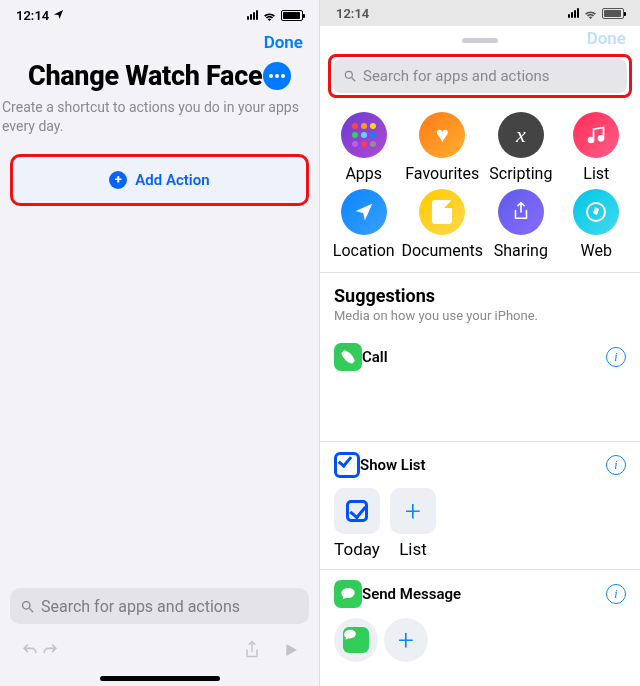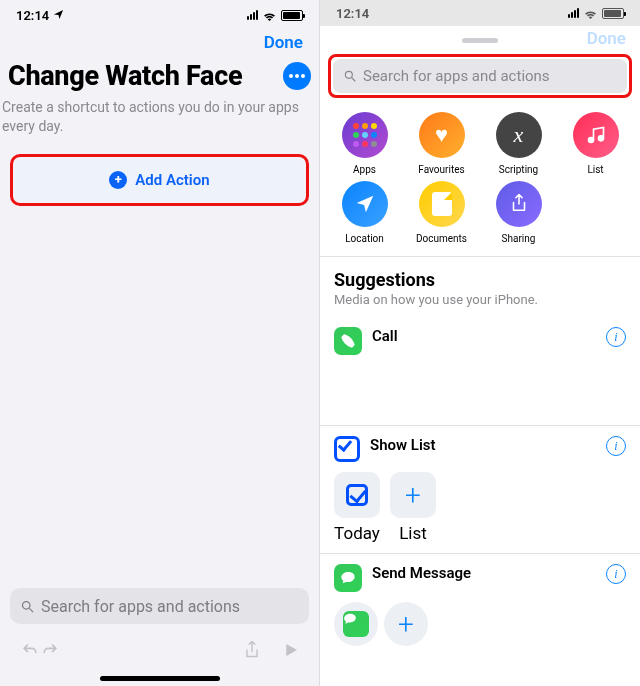--- a/index.html
+++ b/index.html
@@ -12,21 +12,21 @@
 .sig{display:flex;align-items:flex-end;gap:1px}
 .sig i{width:2px;background:#000;display:block;border-radius:1px}
 .sig i:nth-child(1){height:4px}.sig i:nth-child(2){height:6px}.sig i:nth-child(3){height:8px}.sig i:nth-child(4){height:10px}
 .wifi-icon svg{display:block}
 .batt{width:22px;height:11px;border:1px solid #000;border-radius:2px;position:relative}
 .batt::after{content:"";position:absolute;right:-3px;top:3px;width:2px;height:4px;background:#000;border-radius:0 1px 1px 0}
 .batt i{position:absolute;left:1px;top:1px;bottom:1px;width:17px;background:#000;border-radius:1px}
 .loc-arrow{transform:rotate(0deg)}
 .nav-row{display:flex;justify-content:flex-end;padding:6px 16px 0}
 .done{color:#007aff;font-size:17px;font-weight:600}
-.title-row{display:flex;align-items:center;justify-content:space-between;padding:8px 8px 6px}
+.title-row{display:flex;align-items:center;justify-content:space-between;padding:8px 28px 6px}
 .title{font-size:27px;font-weight:800;letter-spacing:-0.3px}
 .more-btn{width:28px;height:28px;border-radius:14px;background:#007aff;display:flex;align-items:center;justify-content:center;color:#fff}
 .more-btn span{display:flex;gap:2px}
 .more-btn span i{width:4px;height:4px;border-radius:2px;background:#fff}
 .subtitle{padding:0 2px;color:#8a8a8e;font-size:14px;line-height:1.35}
 .addaction-wrap{margin:18px 10px 0;border:3px solid #e11;border-radius:10px;padding:2px}
 .addaction{background:#eef2fb;border-radius:8px;height:42px;display:flex;align-items:center;justify-content:center;gap:8px;color:#0b63f6;font-weight:600;font-size:15px}
 .plus-circ{width:18px;height:18px;border-radius:9px;background:#0b63f6;display:flex;align-items:center;justify-content:center;color:#fff;font-size:13px;font-weight:700;line-height:1}
 .dock{position:absolute;bottom:0;left:0;right:0}
 .search-bar{margin:0 10px 6px;background:#e3e3e8;border-radius:10px;height:36px;display:flex;align-items:center;padding:0 10px;color:#7d7d82;font-size:16px}
@@ -36,40 +36,40 @@
 .home-ind i{width:120px;height:5px;background:#000;border-radius:3px}
 
 .overlay-top{height:26px;background:rgba(120,120,128,0.18)}
 .grab{position:absolute;top:38px;left:50%;transform:translateX(-50%);width:36px;height:5px;background:#cfcfd3;border-radius:3px}
 .search-top-wrap{margin:28px 8px 10px;border:3px solid #e11;border-radius:8px;padding:2px}
 .search-top{background:#e6e6ea;border-radius:8px;height:34px;display:flex;align-items:center;padding:0 10px;color:#88888d;font-size:15px}
 .search-top .mag{margin-right:6px}
 .cats{display:grid;grid-template-columns:repeat(4,1fr);gap:6px 0;padding:4px 6px 12px}
 .cat{display:flex;flex-direction:column;align-items:center;gap:6px}
 .cat .bub{width:46px;height:46px;border-radius:23px;display:flex;align-items:center;justify-content:center;color:#fff}
-.cat-label{font-size:10px;color:#000}
+.cat-label{font-size:16px;color:#000}
 .bub-apps{background:linear-gradient(135deg,#6a3bd1,#b24bd1)}
 .bub-fav{background:linear-gradient(135deg,#ff7a18,#ffb02e)}
 .bub-script{background:#444}
 .bub-media{background:linear-gradient(135deg,#ff2d55,#ff5e8a)}
 .bub-loc{background:linear-gradient(135deg,#0a84ff,#3aa0ff)}
 .bub-docs{background:linear-gradient(135deg,#ffcc00,#ffd84d)}
 .bub-share{background:linear-gradient(135deg,#5e5ce6,#8a6bff)}
 .bub-web{background:linear-gradient(135deg,#00c7e6,#44d9f0)}
 .apps-grid{display:grid;grid-template-columns:repeat(3,6px);grid-template-rows:repeat(3,6px);gap:3px}
 .apps-grid i{width:6px;height:6px;border-radius:3px}
 .apps-grid i:nth-child(1){background:#ff453a}.apps-grid i:nth-child(2){background:#ff9f0a}.apps-grid i:nth-child(3){background:#ffd60a}
 .apps-grid i:nth-child(4){background:#30d158}.apps-grid i:nth-child(5){background:#64d2ff}.apps-grid i:nth-child(6){background:#0a84ff}
 .apps-grid i:nth-child(7){background:#bf5af2}.apps-grid i:nth-child(8){background:#ff375f}.apps-grid i:nth-child(9){background:#8e8e93}
 .doc-shape{width:20px;height:24px;background:#fff;border-radius:3px;position:relative}
 .doc-shape::after{content:"";position:absolute;right:0;top:0;border-width:0 0 8px 8px;border-style:solid;border-color:transparent transparent #ffcc00 transparent}
 .hr{height:1px;background:#e2e2e6;margin:0}
 .sugg-h{padding:12px 14px 2px;font-size:18px;font-weight:700}
 .sugg-sub{padding:0 14px 10px;font-size:13px;color:#8a8a8e}
-.row{display:flex;align-items:flex-start;padding:10px 14px;gap:10px}
+.row{display:flex;align-items:center;padding:10px 14px;}
 .row .app-ic{width:28px;height:28px;border-radius:7px;display:flex;align-items:center;justify-content:center;color:#fff}
 .row-title{flex:1;font-size:15px;font-weight:600}
 .info{width:20px;height:20px;border:1.5px solid #0a84ff;border-radius:10px;display:flex;align-items:center;justify-content:center;color:#0a84ff;font-size:12px;font-style:italic;font-family:Georgia,serif}
 .gap-block{height:60px}
 .showlist-items{display:flex;gap:10px;padding:0 14px 10px}
 .mini{display:flex;flex-direction:column;align-items:center;gap:5px}
 .mini .box{width:46px;height:46px;border-radius:10px;background:#eceff4;display:flex;align-items:center;justify-content:center}
 .mini-label{font-size:17px;color:#000}
 .check-sq{width:22px;height:22px;border:3px solid #0002;border-radius:5px}
 .check-sq.blue{border-color:#0050ff;position:relative}
@@ -271,20 +271,29 @@
         <span class="cat-label">Documents</span>
       </div>
       <div class="cat">
         <div class="bub bub-share">
             <svg width="20" height="22" viewBox="0 0 24 28">
               <path d="M12 2v12M8 6l4-4 4 4M5 12v10h14V12" fill="none" stroke="#fff" stroke-width="2" stroke-linecap="round" stroke-linejoin="round"></path>
             </svg>
           </div>
         <span class="cat-label">Sharing</span>
       </div>
+      <div class="cat">
+        <div class="bub bub-web">
+            <svg width="24" height="24" viewBox="0 0 24 24">
+              <circle cx="12" cy="12" r="9" fill="none" stroke="#fff" stroke-width="2"></circle>
+              <path d="M15 9l-2 6-4-2 2-6z" fill="#fff"></path>
+            </svg>
+          </div>
+        <span class="cat-label">Web</span>
+      </div>
     </div>
 
     <div class="hr"></div>
     <div class="sugg-h">Suggestions</div>
     <div class="sugg-sub">Media on how you use your iPhone.</div>
 
     <div class="row">
       <div class="app-ic phone-ic">
           <svg width="16" height="16" viewBox="0 0 24 24">
             <path d="M6 2c8 2 14 8 16 16l-4 4c-8-2-14-8-16-16z" fill="#fff"></path>

